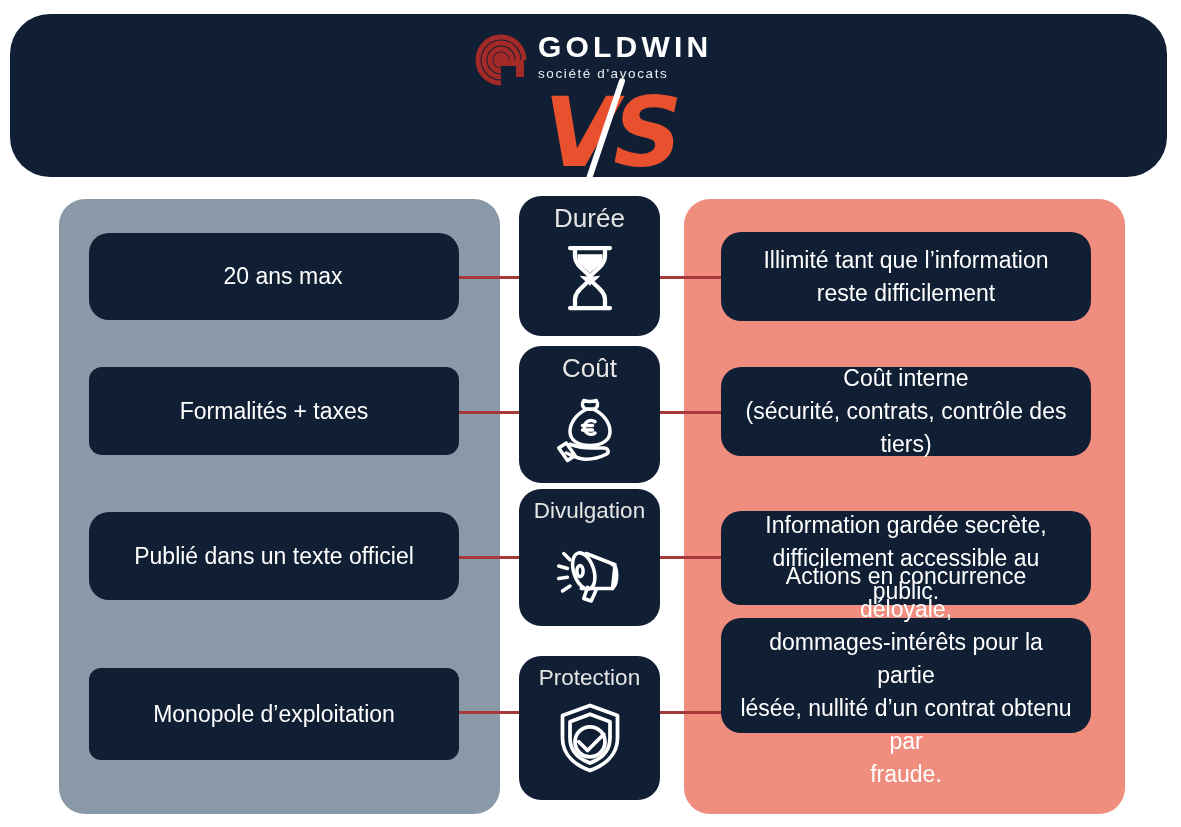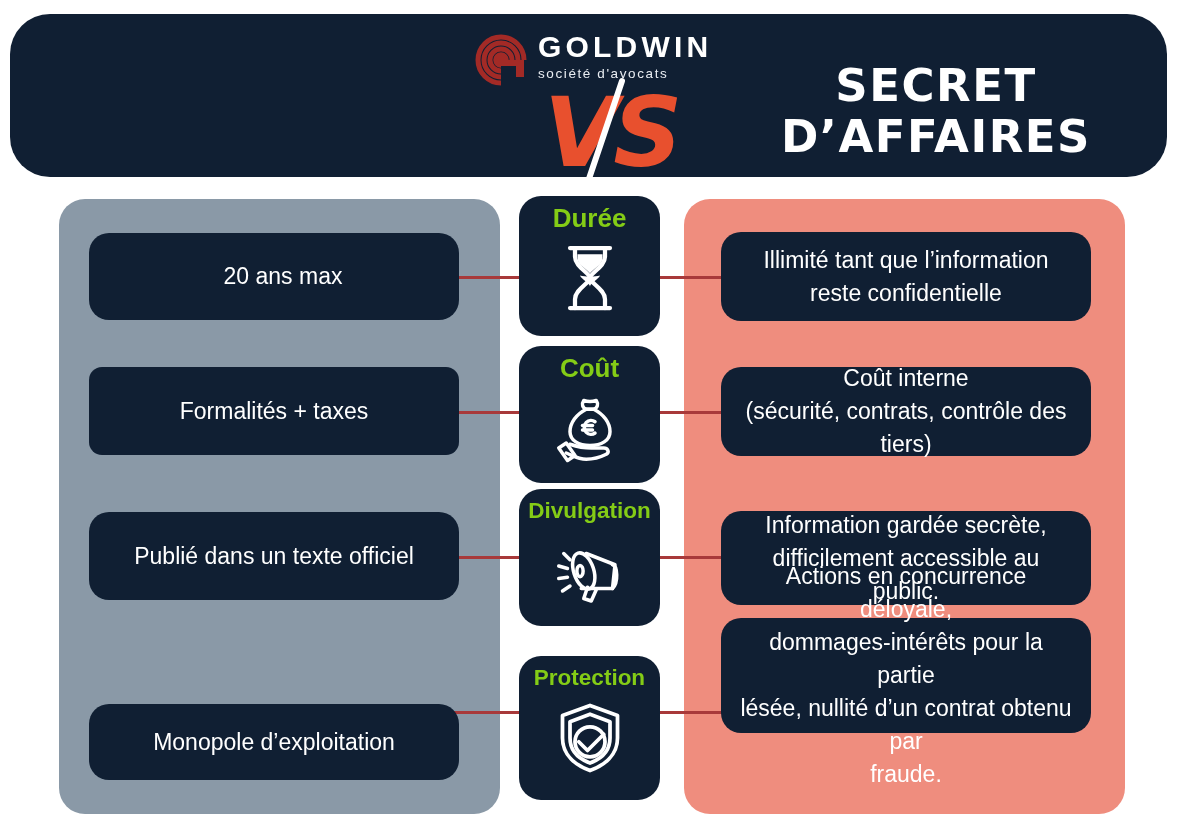--- a/index.html
+++ b/index.html
@@ -161,25 +161,25 @@
     background: #101f33;
     border-radius: 22px;
     z-index: 3;
     display: flex;
     flex-direction: column;
     align-items: center;
     box-sizing: border-box;
     padding-top: 6px;
   }
   .tile-label {
-    color: #84cc16;
+    color: #e5e5e5;
     font-size: 26px;
     line-height: 32px;
     text-align: center;
-    font-weight: 700;
+    font-weight: 400;
     white-space: nowrap;
   }
   .tile-label.small { font-size: 22.5px; }
   .tile-icon {
     margin-top: 4px;
     width: 80px;
     height: 80px;
     display: block;
   }
 </style>
@@ -206,22 +206,20 @@
     </div>
   </div>
 
   <div id="vs-block">
     <span id="vs-text">VS</span>
     <svg id="vs-slash" viewBox="0 0 128 140">
       <path d="M84 -4 L34 144" stroke="#ffffff" stroke-width="6" fill="none" stroke-linecap="round"></path>
     </svg>
   </div>
 
-  <div id="title-right" class="col-title" style="white-space: pre-line;">SECRET
-D’AFFAIRES</div>
 </div>
 
 <div id="panel-left"></div>
 <div id="panel-right"></div>
 
 <div class="connector" style="left:452px; top:276px; width:72px;"></div>
 <div class="connector" style="left:655px; top:276px; width:72px;"></div>
 <div class="connector" style="left:452px; top:411px; width:72px;"></div>
 <div class="connector" style="left:655px; top:411px; width:72px;"></div>
 <div class="connector" style="left:452px; top:556px; width:72px;"></div>
@@ -231,27 +229,27 @@
 
 <div class="card card-left" style="top:233px; height:87px;padding-left:36px;">
   <span class="card-text">20 ans max</span>
 </div>
 <div class="card card-left" style="top:367px; height:88px;border-radius:13px;">
   <span class="card-text">Formalités + taxes</span>
 </div>
 <div class="card card-left" style="top:512px; height:88px;">
   <span class="card-text">Publié dans un texte officiel</span>
 </div>
-<div class="card card-left" style="top:704px; height:76px;">
+<div class="card card-left" style="top:668px; height:92px;border-radius:12px;">
   <span class="card-text">Monopole d’exploitation</span>
 </div>
 
 <div class="card card-right" style="top:232px; height:89px;">
   <span class="card-text">Illimité tant que l’information
-reste confidentielle</span>
+reste difficilement</span>
 </div>
 <div class="card card-right" style="top:367px; height:89px;">
   <span class="card-text">Coût interne
 (sécurité, contrats, contrôle des tiers)</span>
 </div>
 <div class="card card-right" style="top:511px; height:94px;">
   <span class="card-text">Information gardée secrète,
 difficilement accessible au public.</span>
 </div>
 <div class="card card-right" style="top:618px; height:115px;">

